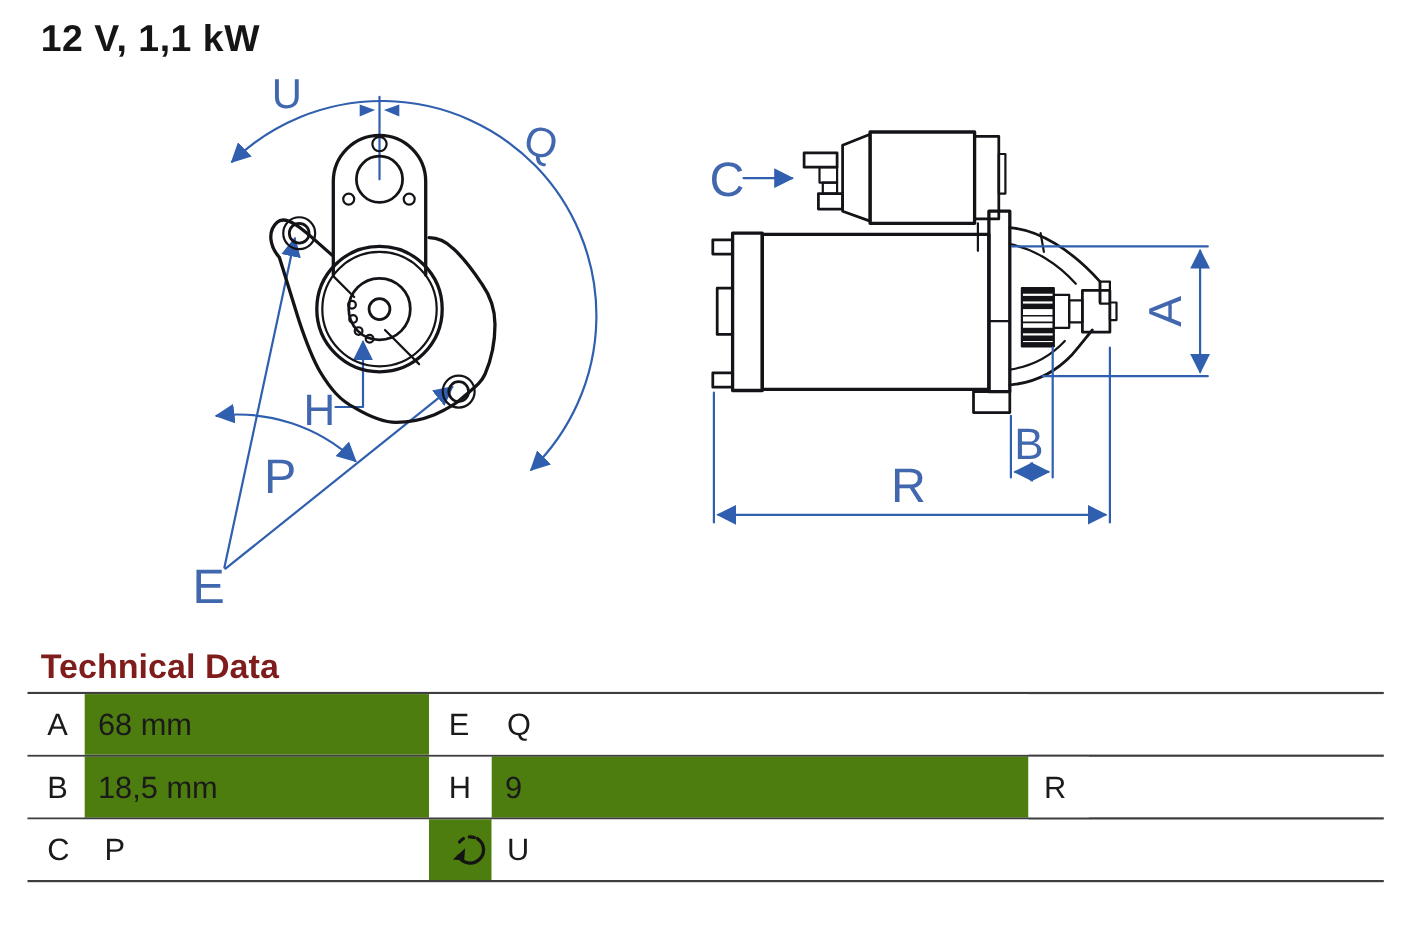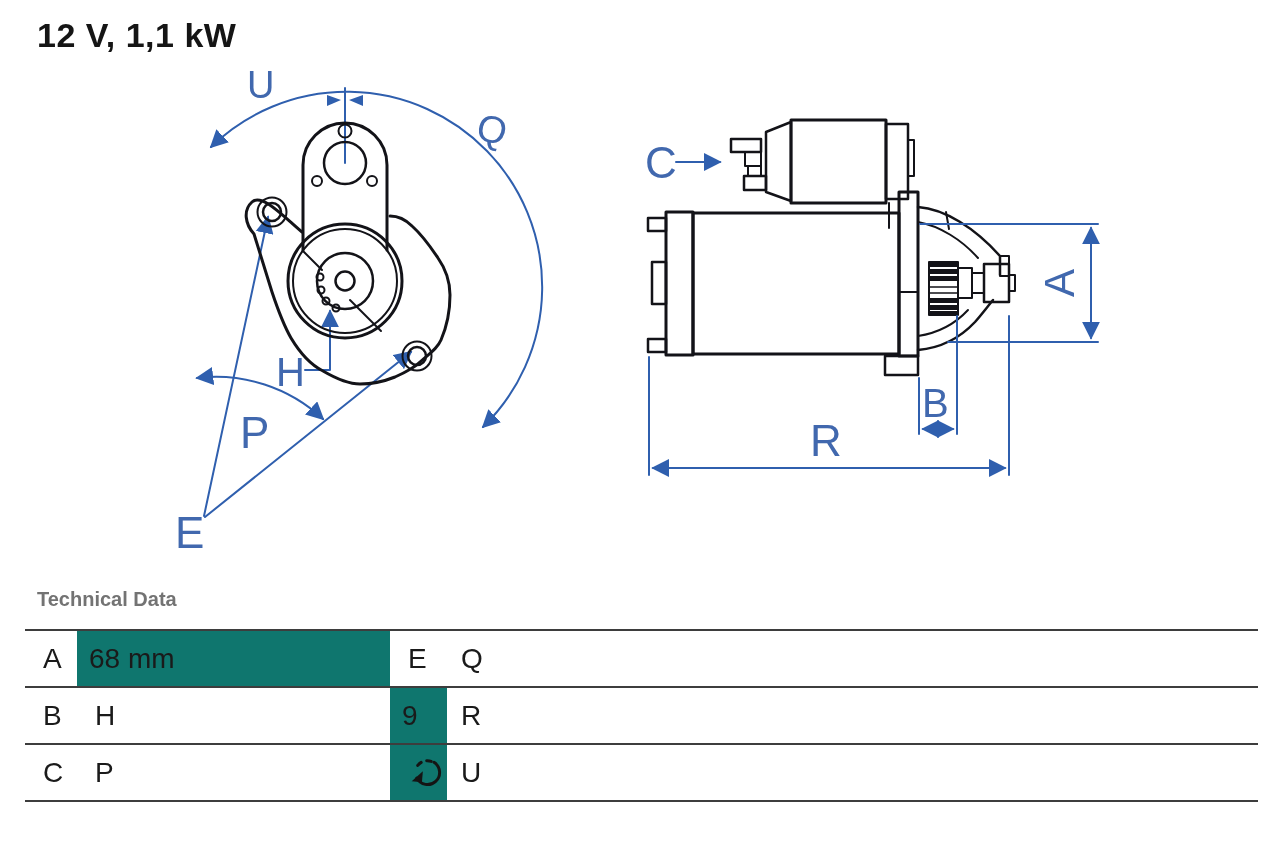--- a/index.html
+++ b/index.html
@@ -1,27 +1,27 @@
 <!DOCTYPE html>
 <html><head>
 <meta charset="utf-8">
 <style>
   html,body{margin:0;padding:0;background:#ffffff;}
   .canvas{position:relative;width:1280px;height:853px;background:#ffffff;overflow:hidden;
           font-family:"Liberation Sans",sans-serif;}
   .page-title{position:absolute;left:37px;top:16px;font-size:34px;font-weight:bold;color:#151515;letter-spacing:.5px;}
   .drawing-svg{position:absolute;left:0;top:0;}
-  .tech-heading{position:absolute;left:37px;top:588px;font-size:20px;font-weight:bold;color:#737373;}
+  .tech-heading{position:absolute;left:37px;top:588px;font-size:31px;font-weight:bold;color:#7f1d1d;}
   .tech-table{position:absolute;left:25px;top:629px;width:1233px;border-top:2px solid #3d3d3d;border-bottom:2px solid #3d3d3d;}
   .t-row{display:grid;grid-template-columns:52px 313px 57px 488px 55px 268px;height:55px;border-top:2px solid #3d3d3d;}
   .t-row:first-child{border-top:none;}
   .t-key,.t-val{display:flex;align-items:center;font-size:28px;color:#1a1a1a;}
   .t-key{background:#ffffff;padding-left:18px;}
   .t-key.g3{padding-left:14px;}
-  .t-val{background:#0f766e;padding-left:12px;}
+  .t-val{background:#4d7c0f;padding-left:12px;}
   .rot-icon{display:block;margin-left:6px;}
   svg text{font-family:"Liberation Sans",sans-serif;}
   .dim-label{fill:#4168ae;}
 </style>
 </head>
 <body>
 
 <div class="canvas">
 
   <div class="page-title">12 V, 1,1 kW</div>
@@ -160,20 +160,21 @@
 
     <div class="t-row">
       <div class="t-key">A</div>
       <div class="t-val">68 mm</div>
       <div class="t-key">E</div>
       <div class="t-key g3">Q</div>
     </div>
 
     <div class="t-row">
       <div class="t-key">B</div>
+      <div class="t-val">18,5 mm</div>
       <div class="t-key">H</div>
       <div class="t-val">9</div>
       <div class="t-key g3">R</div>
     </div>
 
     <div class="t-row">
       <div class="t-key">C</div>
       <div class="t-key">P</div>
       <div class="t-val">
         <svg class="rot-icon" width="42" height="42" viewBox="0 0 42 42">

